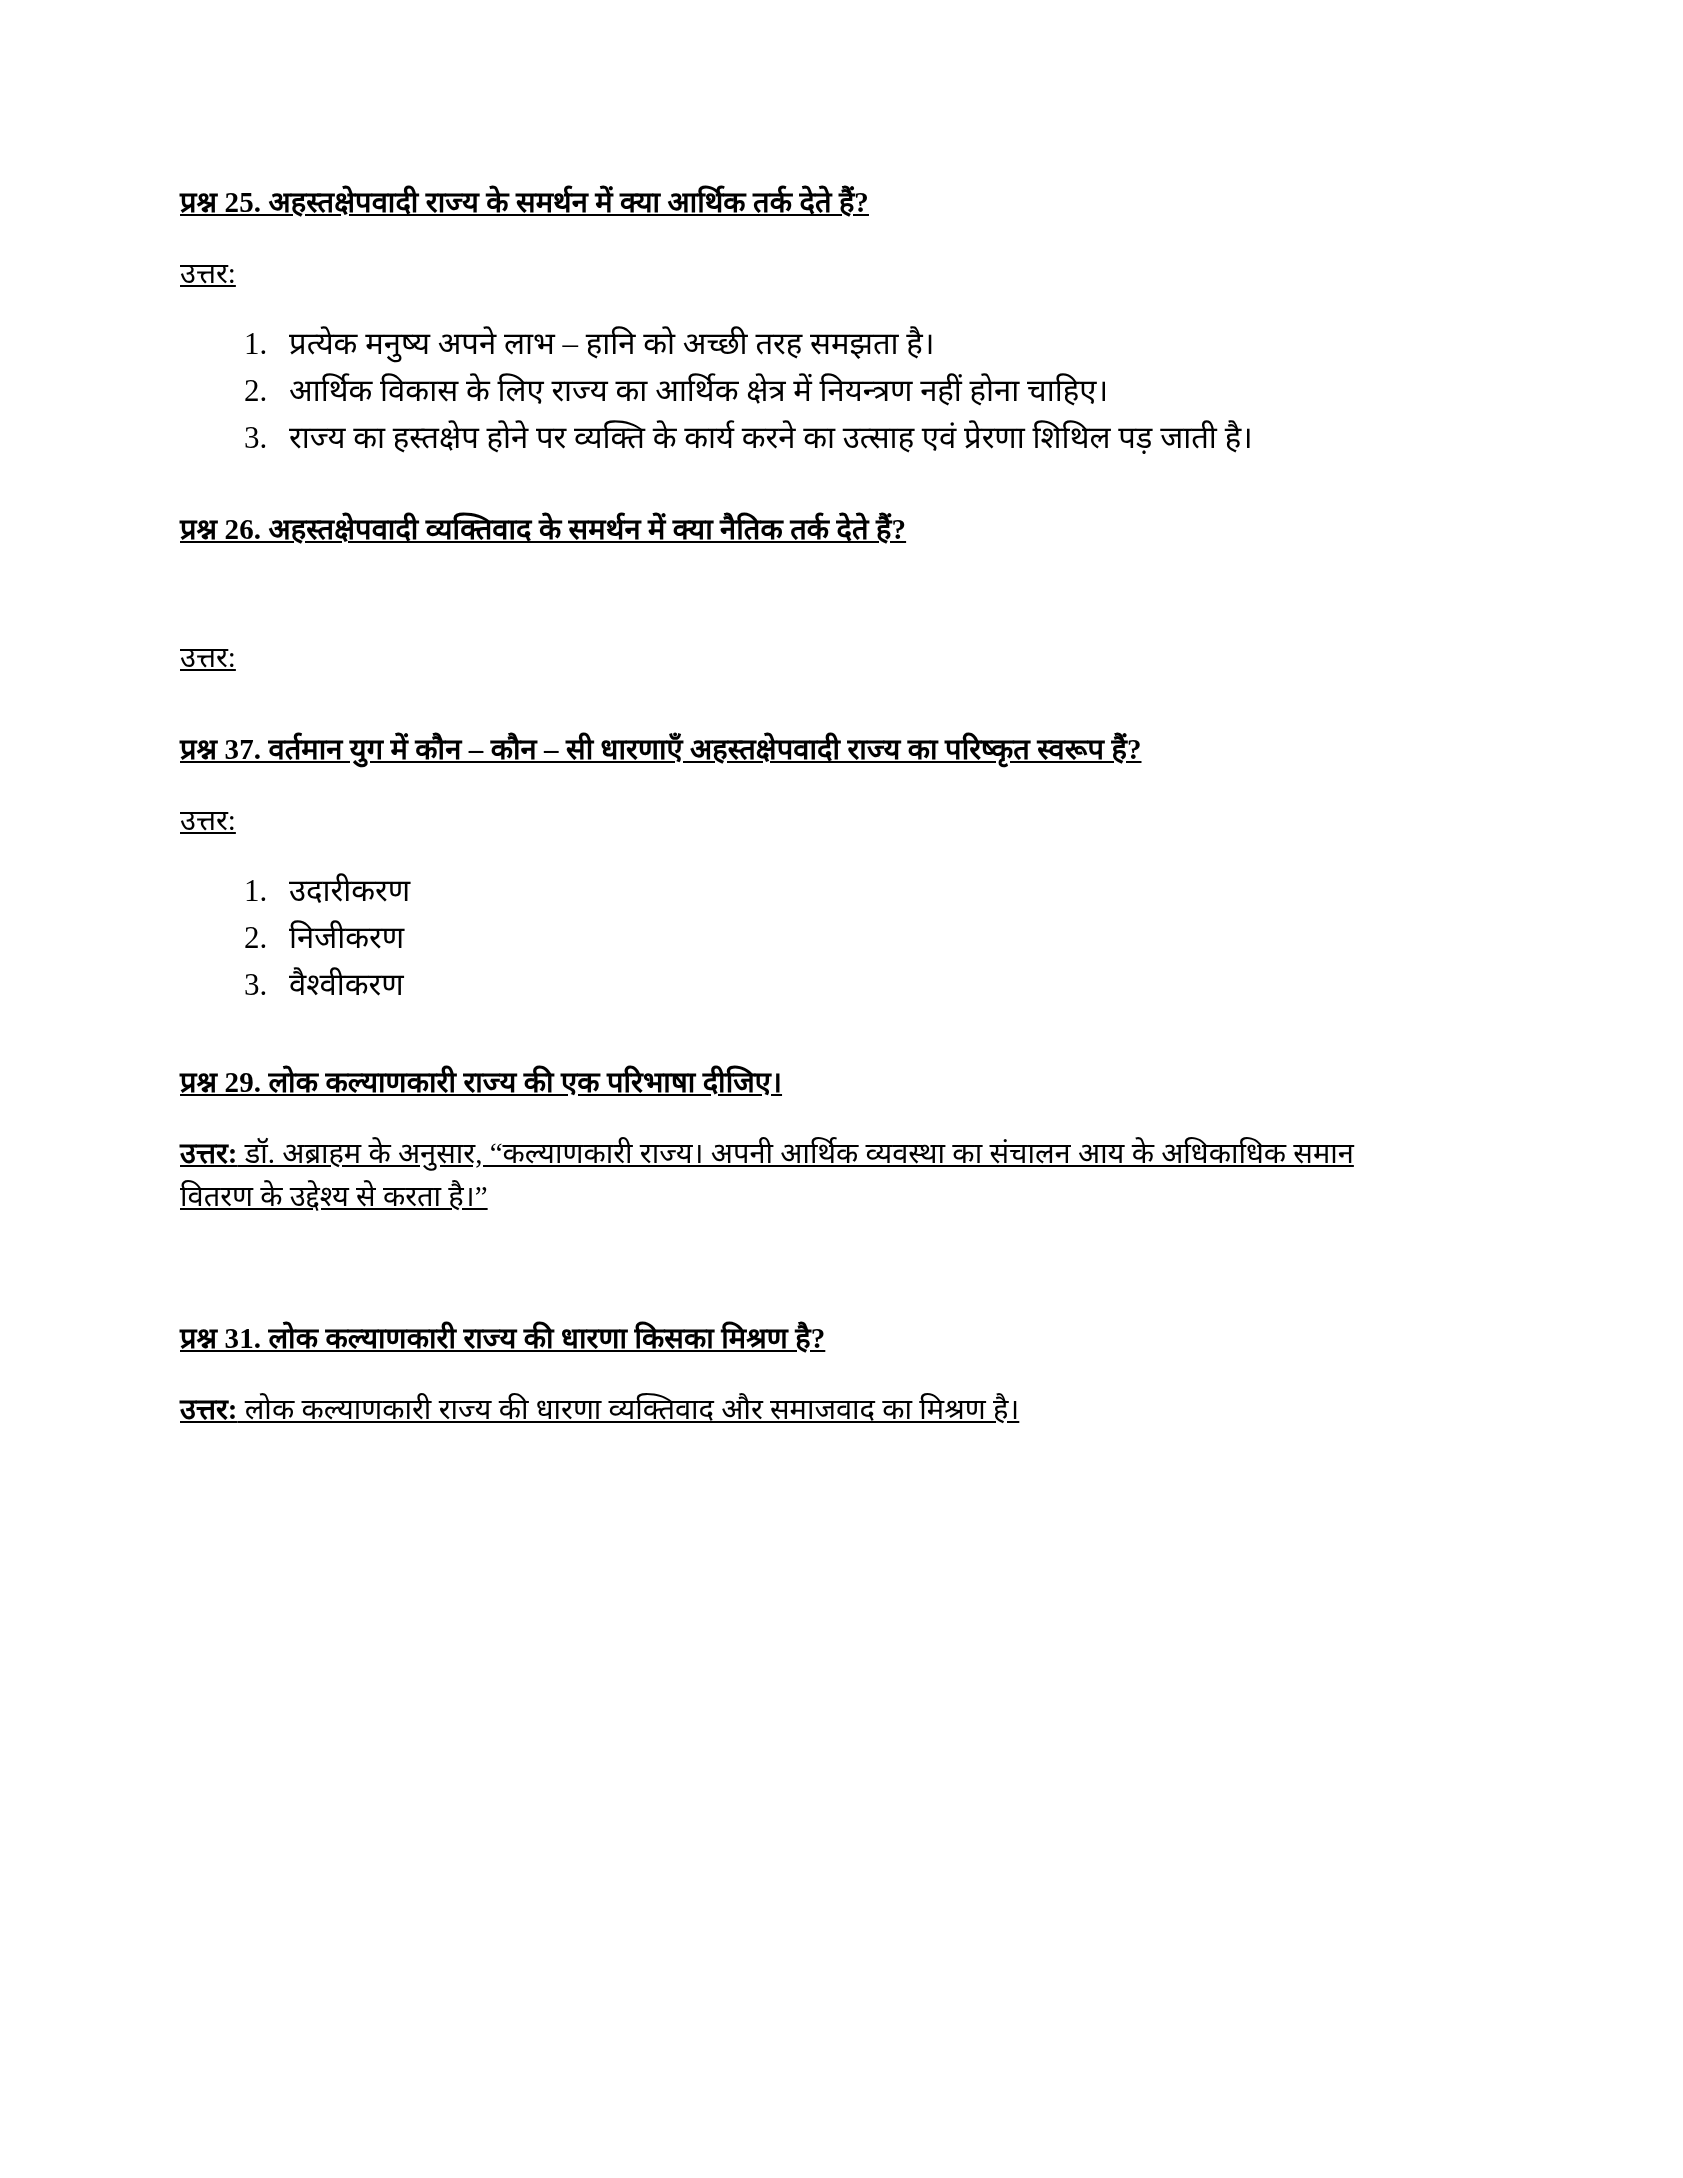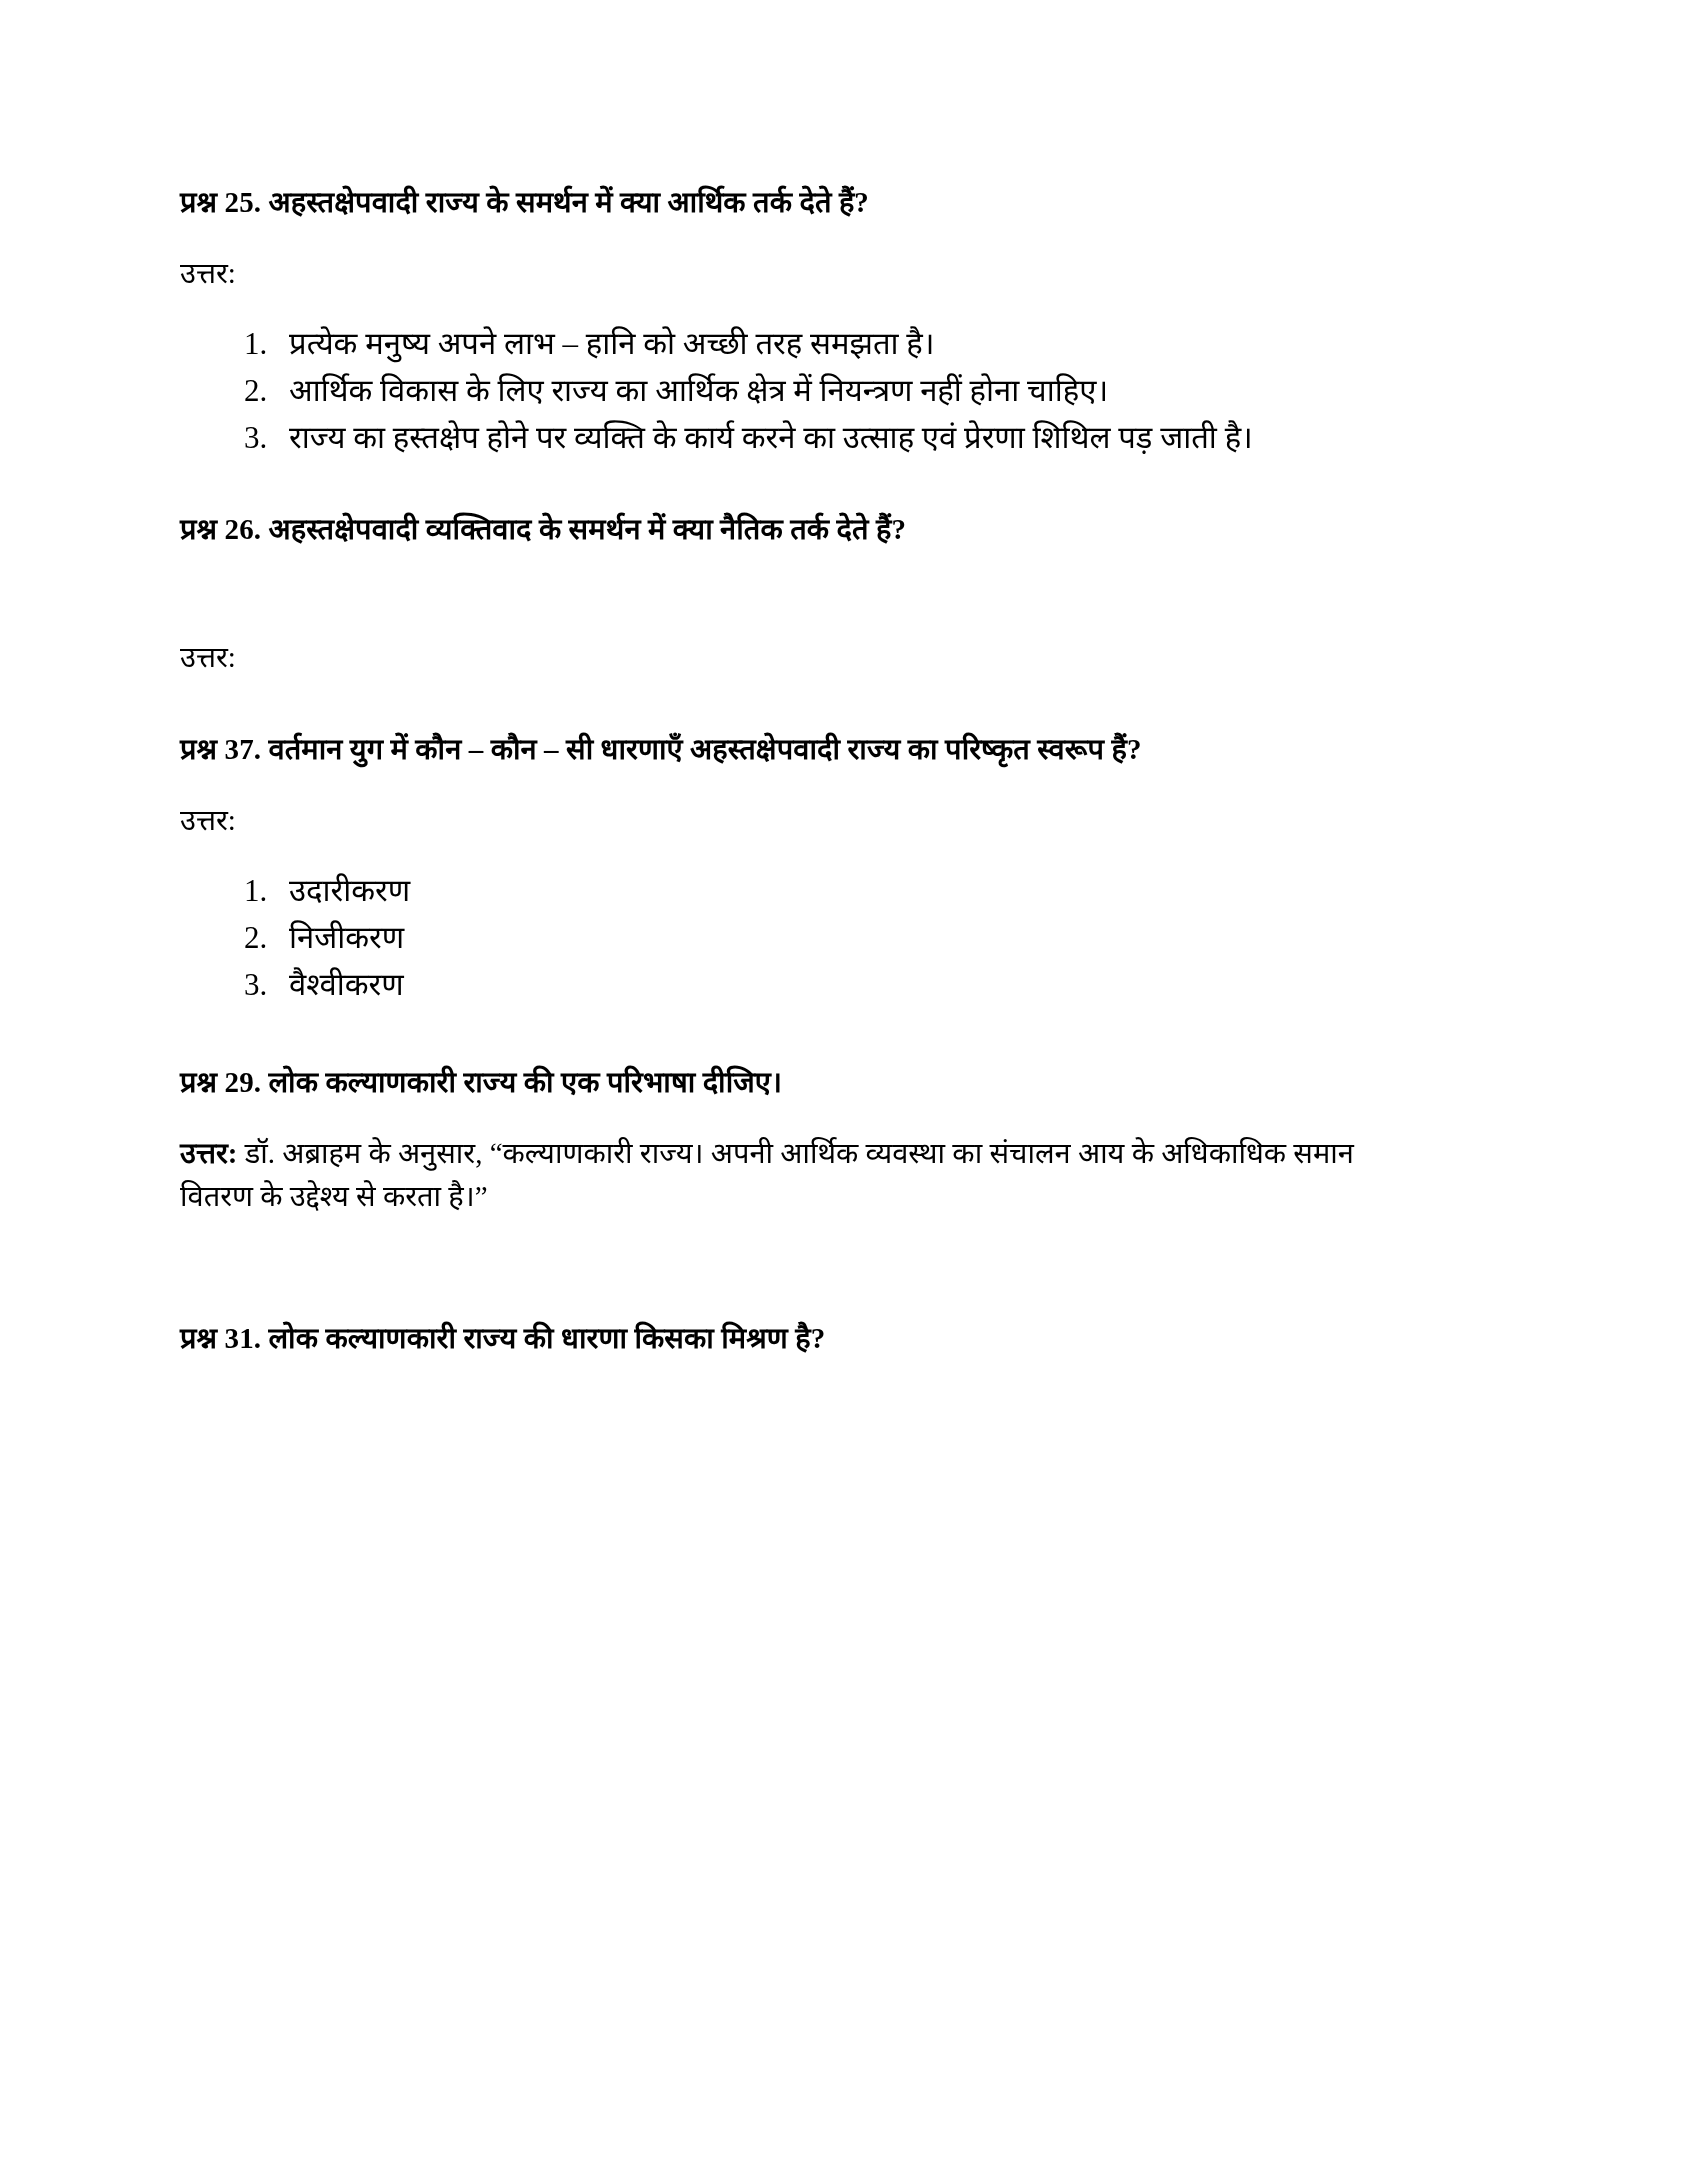--- a/index.html
+++ b/index.html
@@ -15,20 +15,21 @@
     color: #000000;
     -webkit-font-smoothing: antialiased;
   }
   .page {
     position: relative;
     width: 1683px;
     height: 2178px;
     background: #ffffff;
     box-sizing: border-box;
     padding: 183px 277px 0 180px;
+    text-decoration: underline;
   }
   .qa-block {
     margin: 0 0 0 0;
   }
   .question {
     font-family: "Liberation Serif", "DejaVu Serif", serif;
     font-weight: bold;
     font-size: 29px;
     line-height: 1.35;
     margin: 0 0 6px 0;
@@ -117,16 +118,17 @@
     <p class="answer-para"><span class="answer-label">उत्तर:</span><span> डॉ. अब्राहम के अनुसार, “कल्याणकारी राज्य। अपनी आर्थिक व्यवस्था का संचालन आय के अधिकाधिक समान वितरण के उद्देश्य से करता है।”</span></p>
   </div>
 
   <div class="sp-8"></div>
 
 
   <div class="sp-10"></div>
 
   <div class="qa-block">
     <p class="question">प्रश्न 31. लोक कल्याणकारी राज्य की धारणा किसका मिश्रण है?</p>
+    <p class="answer-para"><span class="answer-label">उत्तर:</span><span> लोक कल्याणकारी राज्य की धारणा व्यक्तिवाद और समाजवाद का मिश्रण है।</span></p>
   </div>
 
 </div>
 
 
 </body></html>

